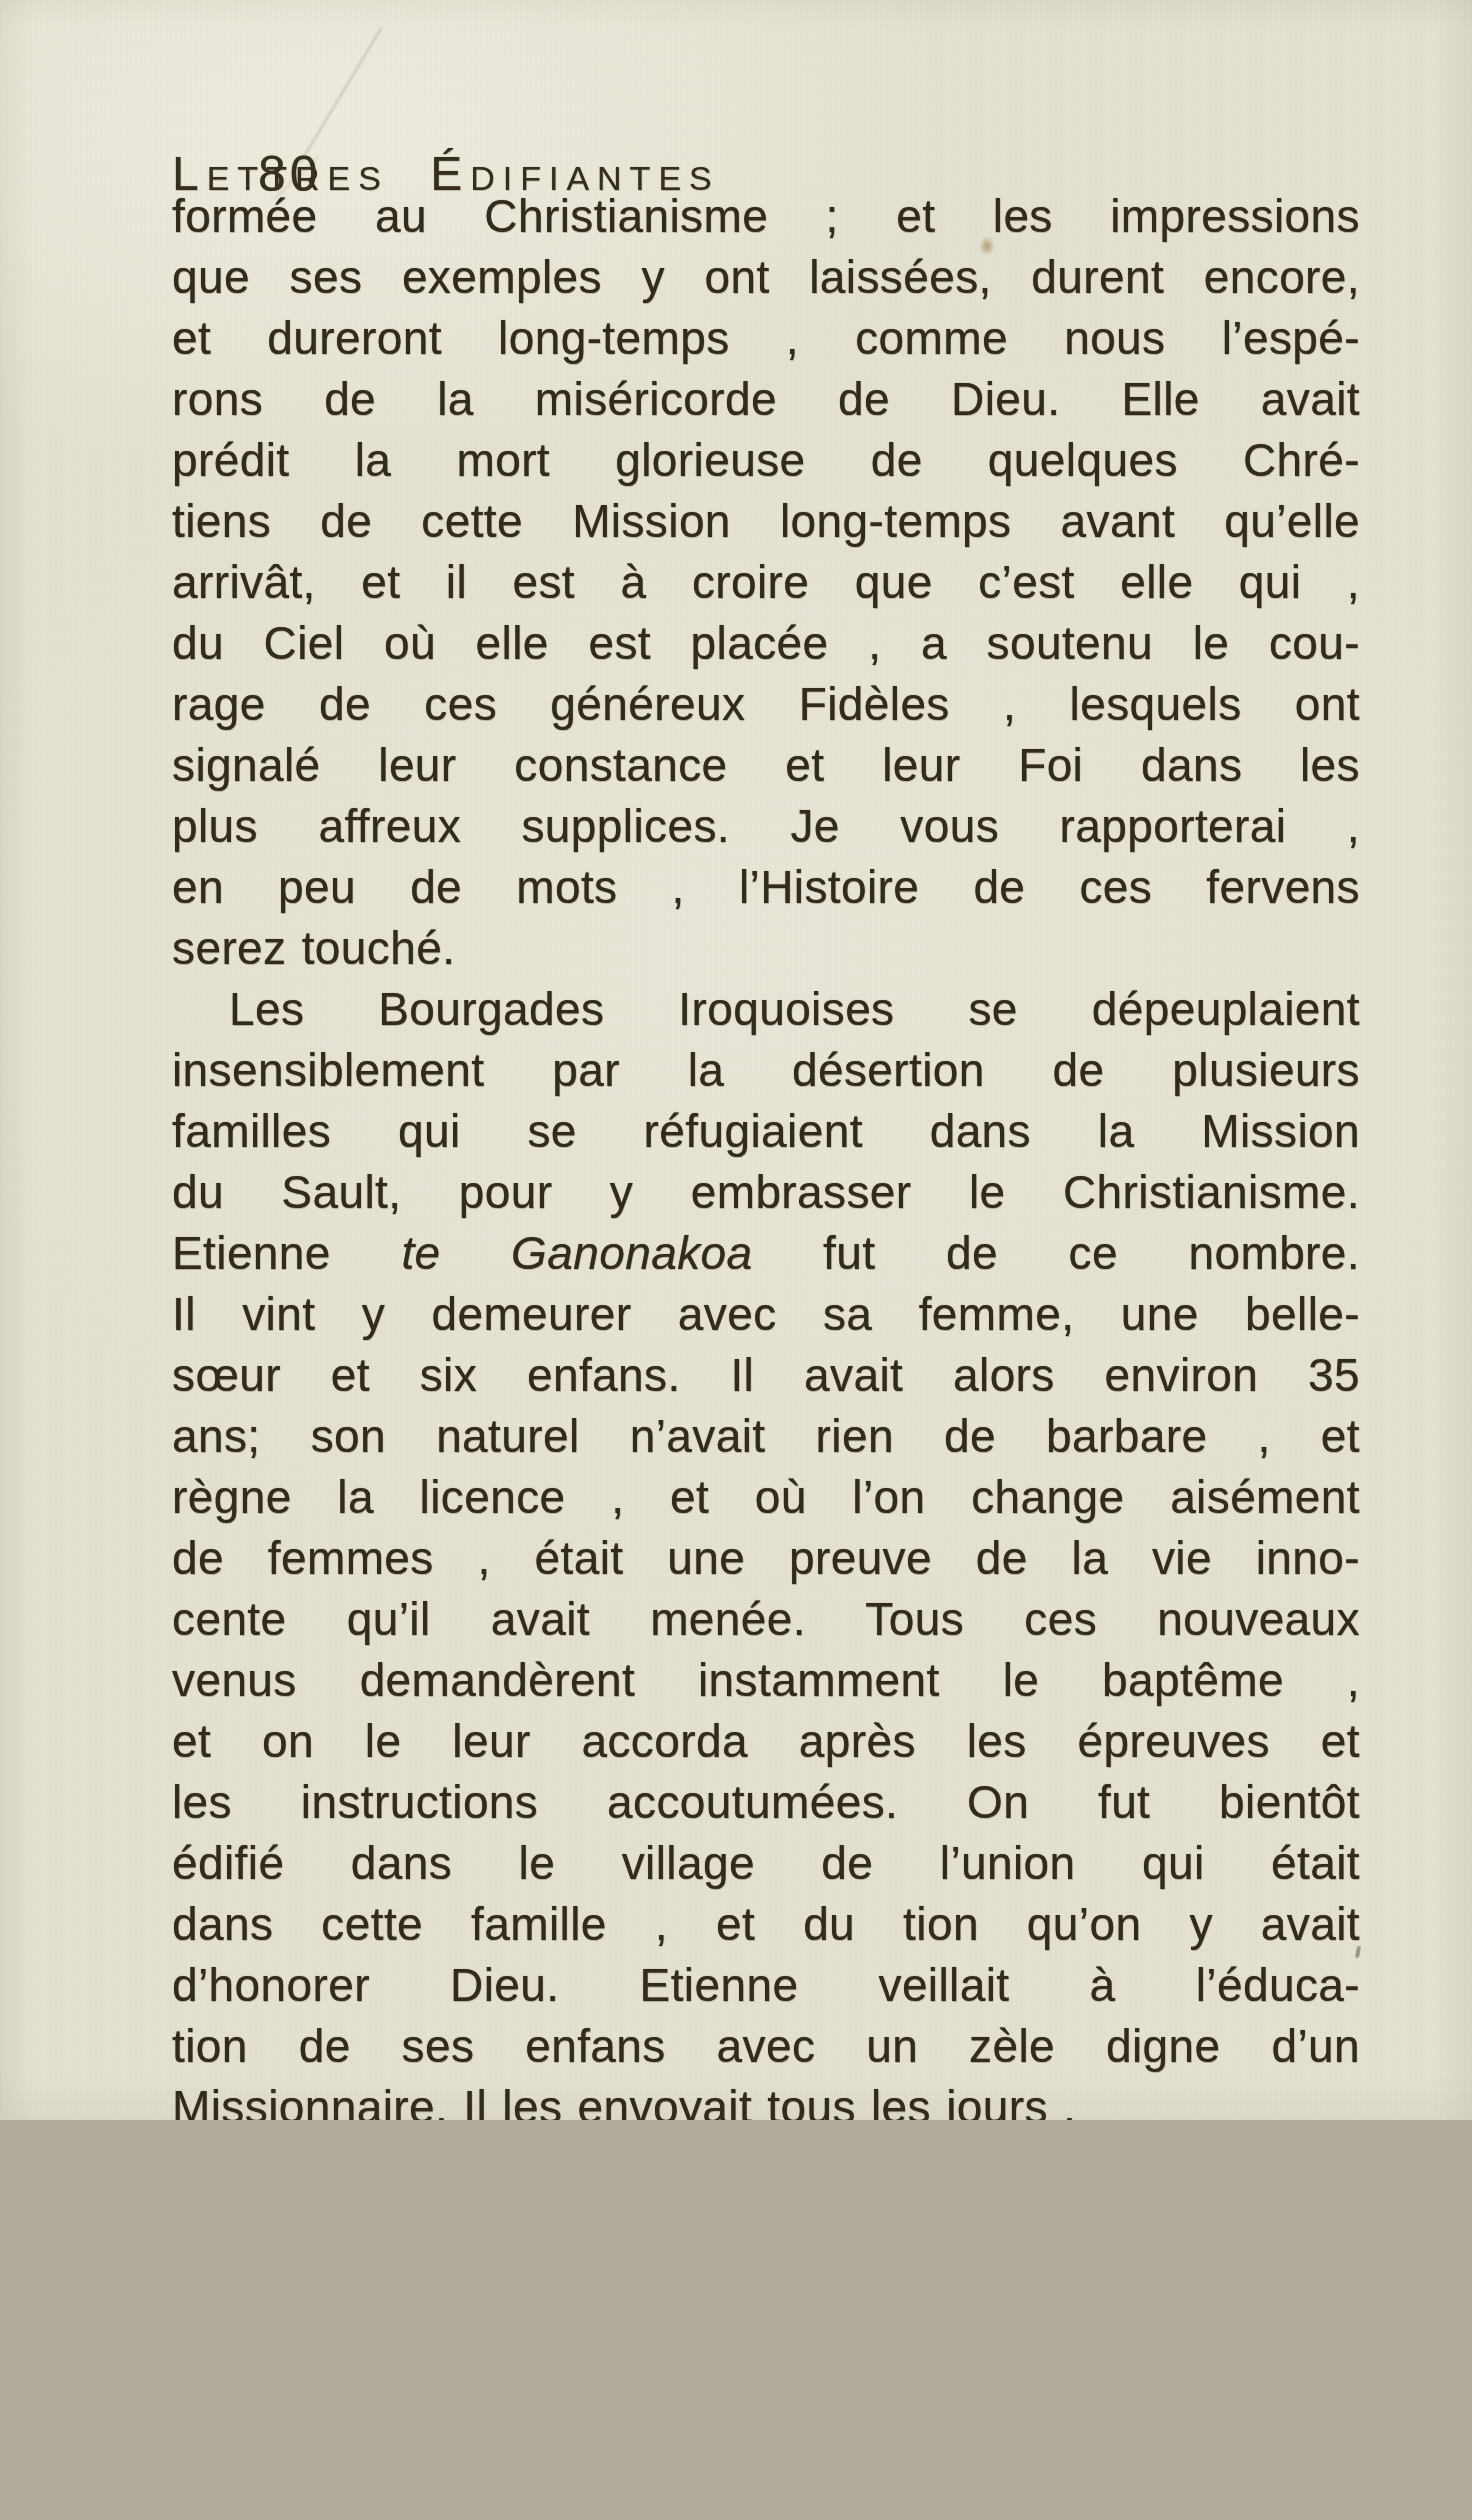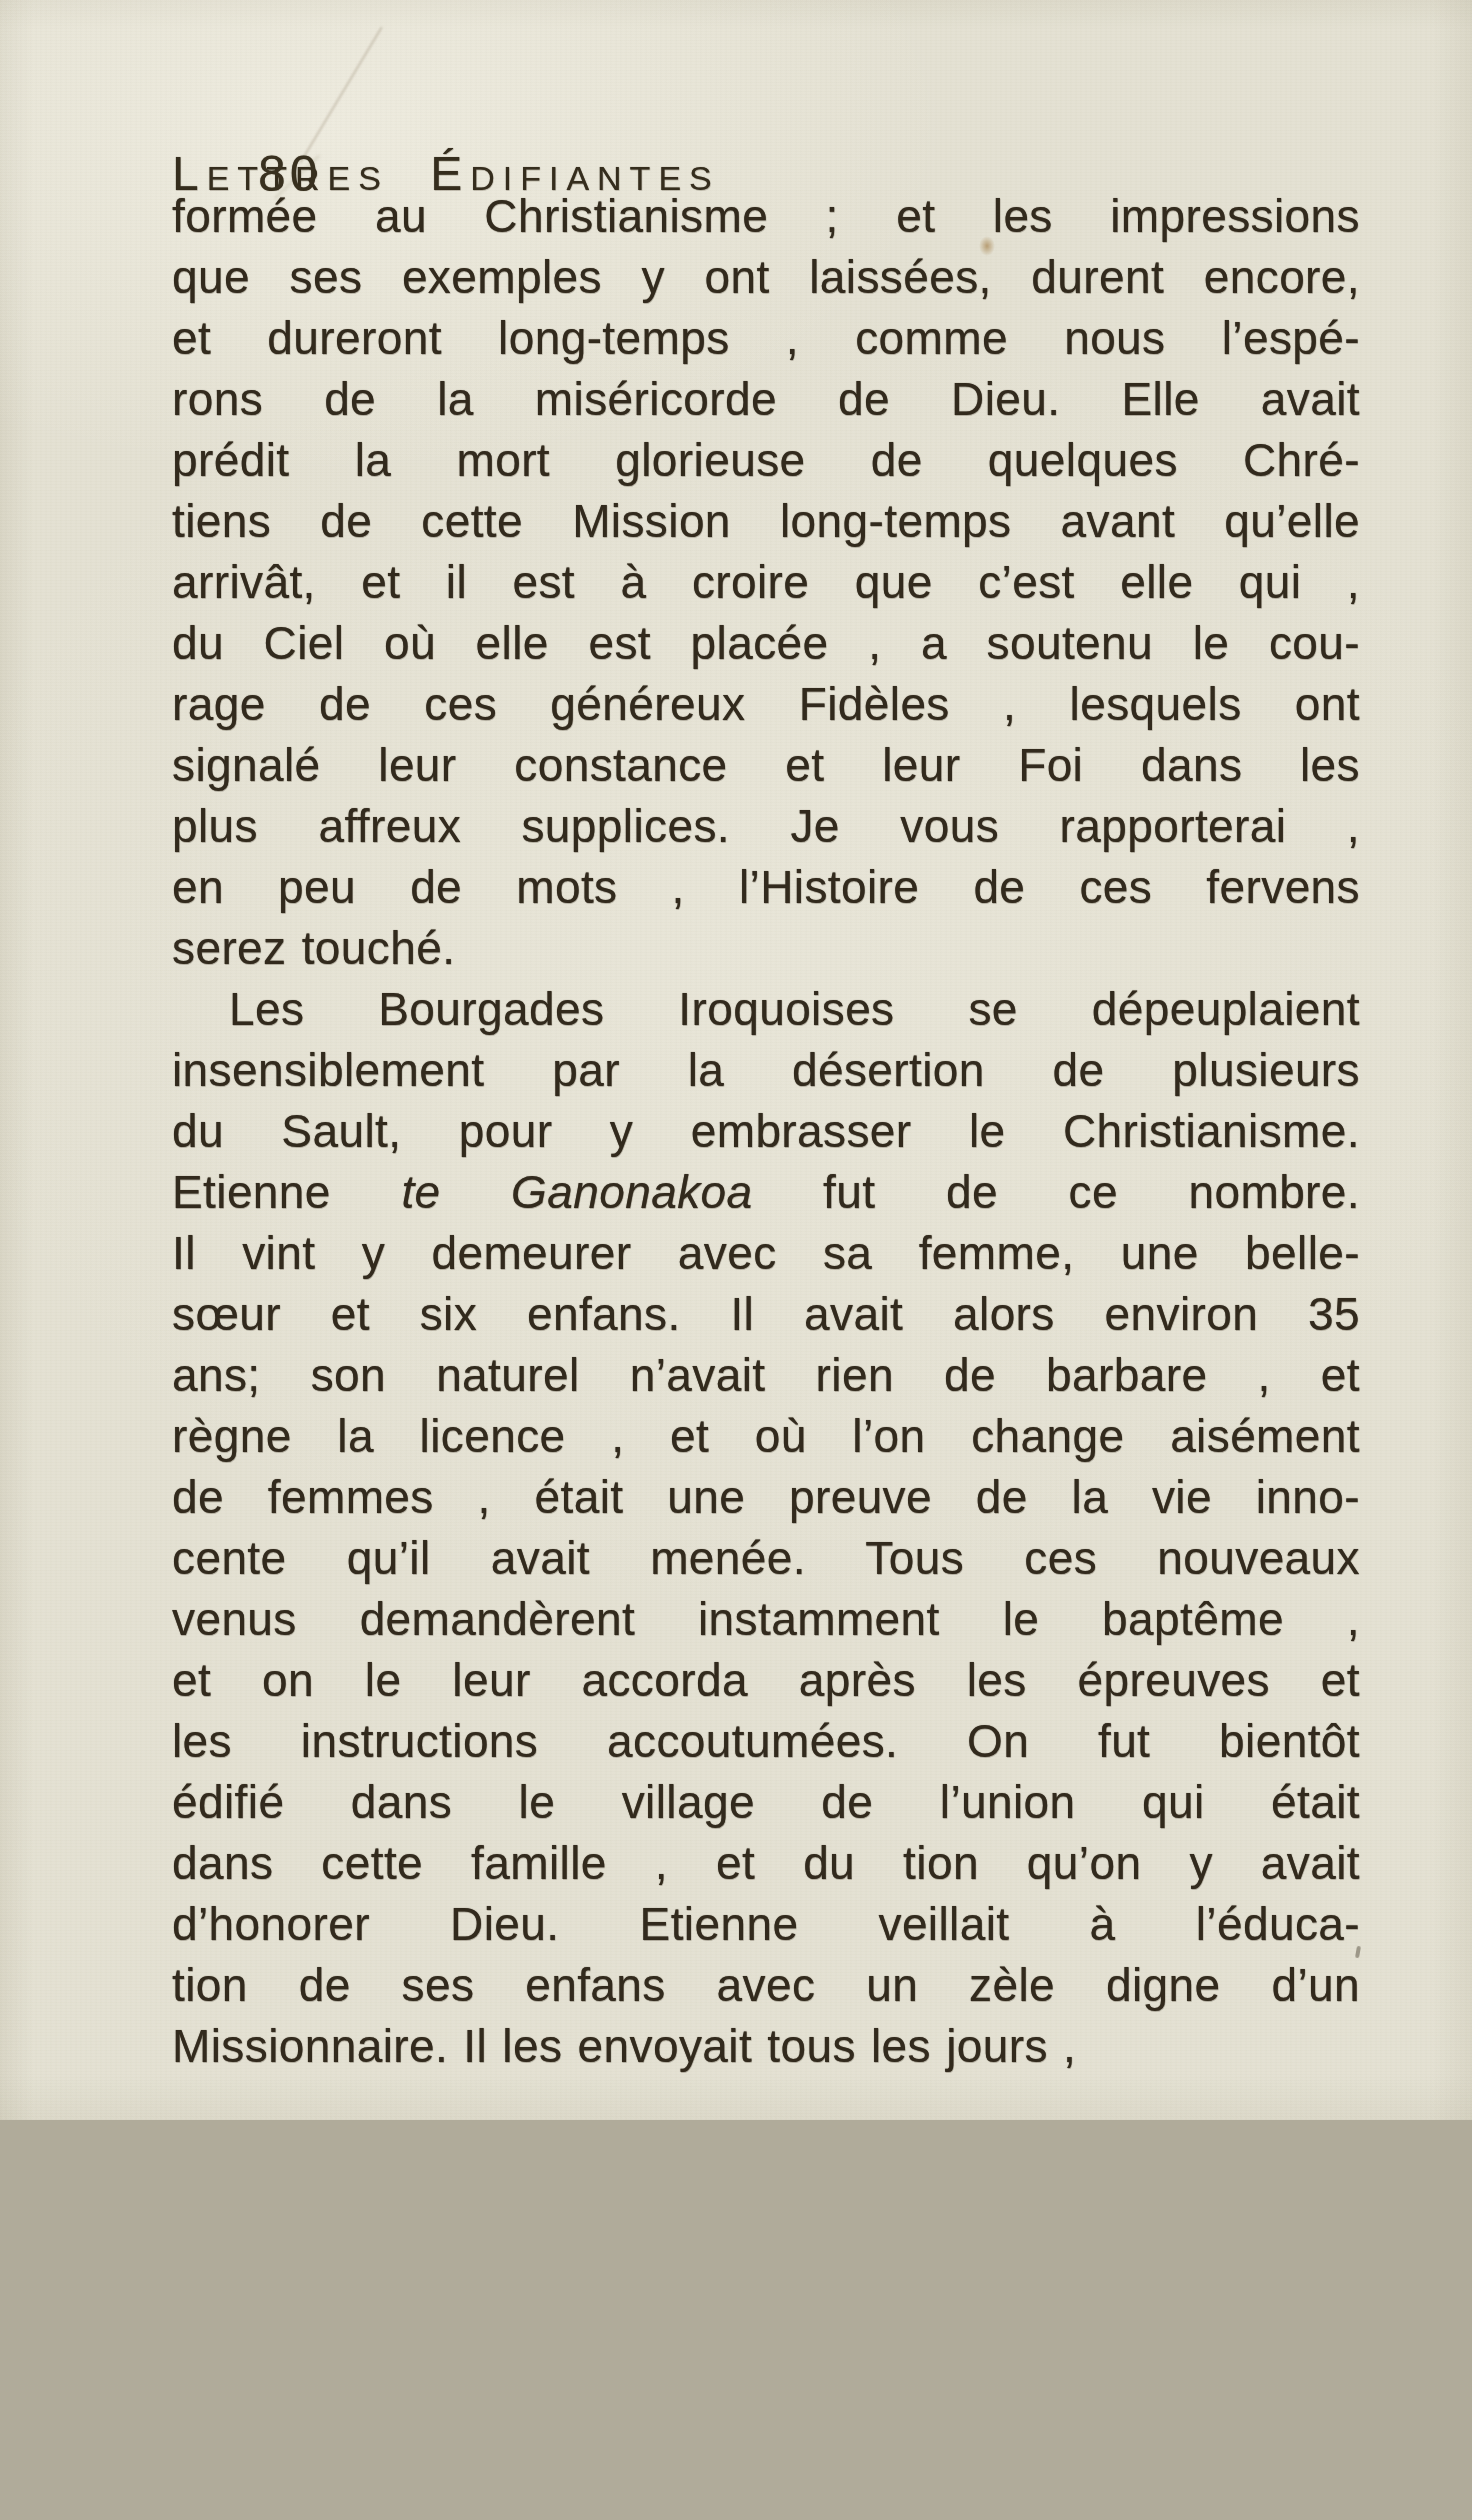--- a/index.html
+++ b/index.html
@@ -151,20 +151,21 @@
       <div class="line">tiens de cette Mission long-temps avant qu’elle</div>
       <div class="line">arrivât, et il est à croire que c’est elle qui ,</div>
       <div class="line">du Ciel où elle est placée , a soutenu le cou-</div>
       <div class="line">rage de ces généreux Fidèles , lesquels ont</div>
       <div class="line">signalé leur constance et leur Foi dans les</div>
       <div class="line">plus affreux supplices. Je vous rapporterai ,</div>
       <div class="line">en peu de mots , l’Histoire de ces fervens</div>
       <div class="line para-end">serez touché.</div>
       <div class="line indent">Les Bourgades Iroquoises se dépeuplaient</div>
       <div class="line">insensiblement par la désertion de plusieurs</div>
+      <div class="line">familles qui se réfugiaient dans la Mission</div>
       <div class="line">du Sault, pour y embrasser le Christianisme.</div>
       <div class="line"><span>Etienne </span><span class="italic">te Ganonakoa</span><span> fut de ce nombre.</span></div>
       <div class="line">Il vint y demeurer avec sa femme, une belle-</div>
       <div class="line">sœur et six enfans. Il avait alors environ 35</div>
       <div class="line">ans; son naturel n’avait rien de barbare , et</div>
       <div class="line">règne la licence , et où l’on change aisément</div>
       <div class="line">de femmes , était une preuve de la vie inno-</div>
       <div class="line">cente qu’il avait menée. Tous ces nouveaux</div>
       <div class="line">venus demandèrent instamment le baptême ,</div>
       <div class="line">et on le leur accorda après les épreuves et</div>

